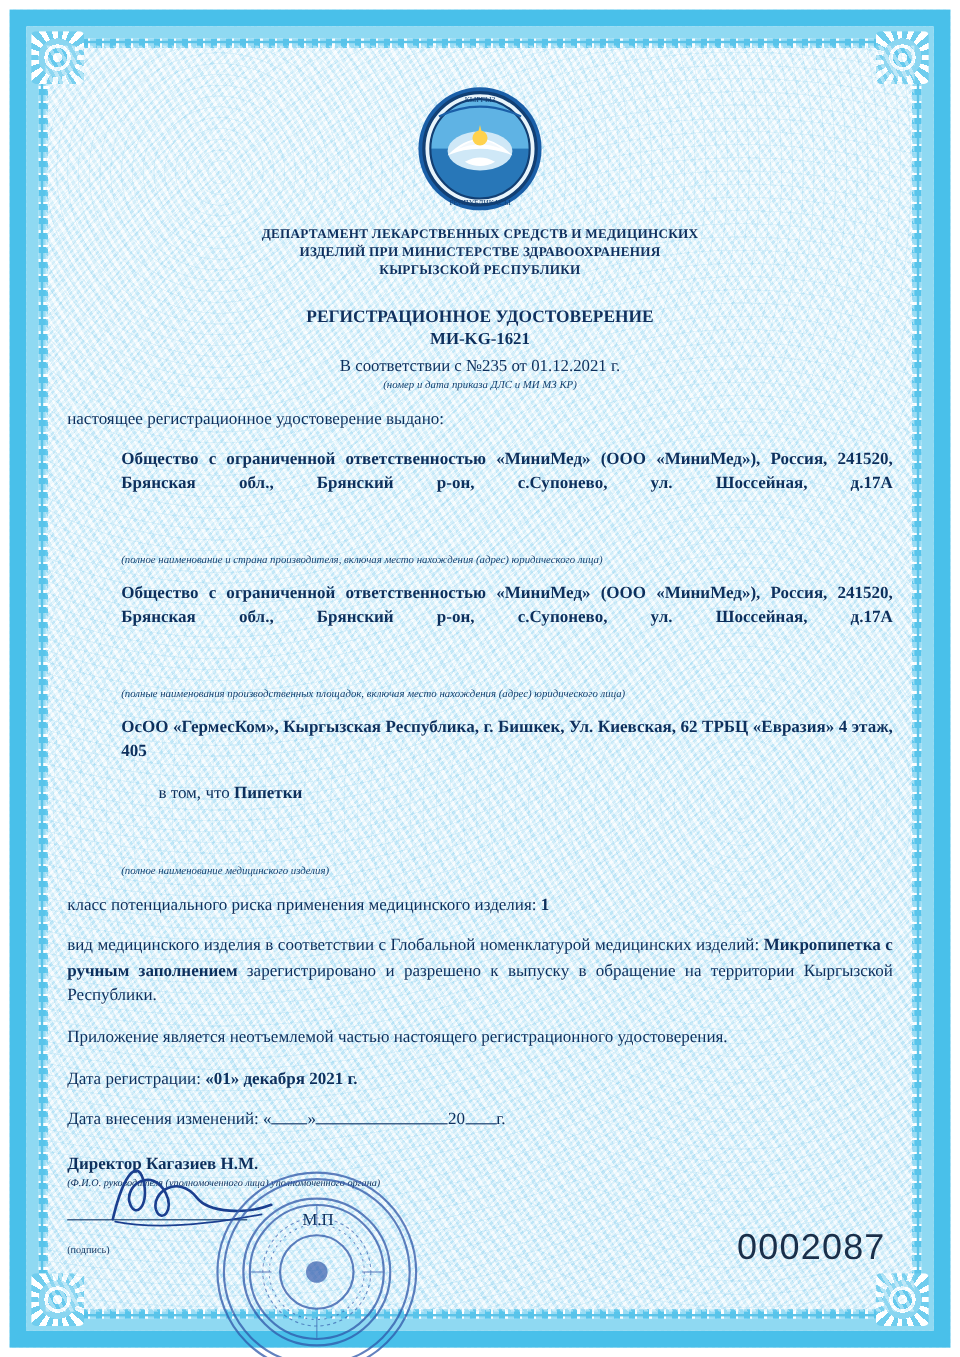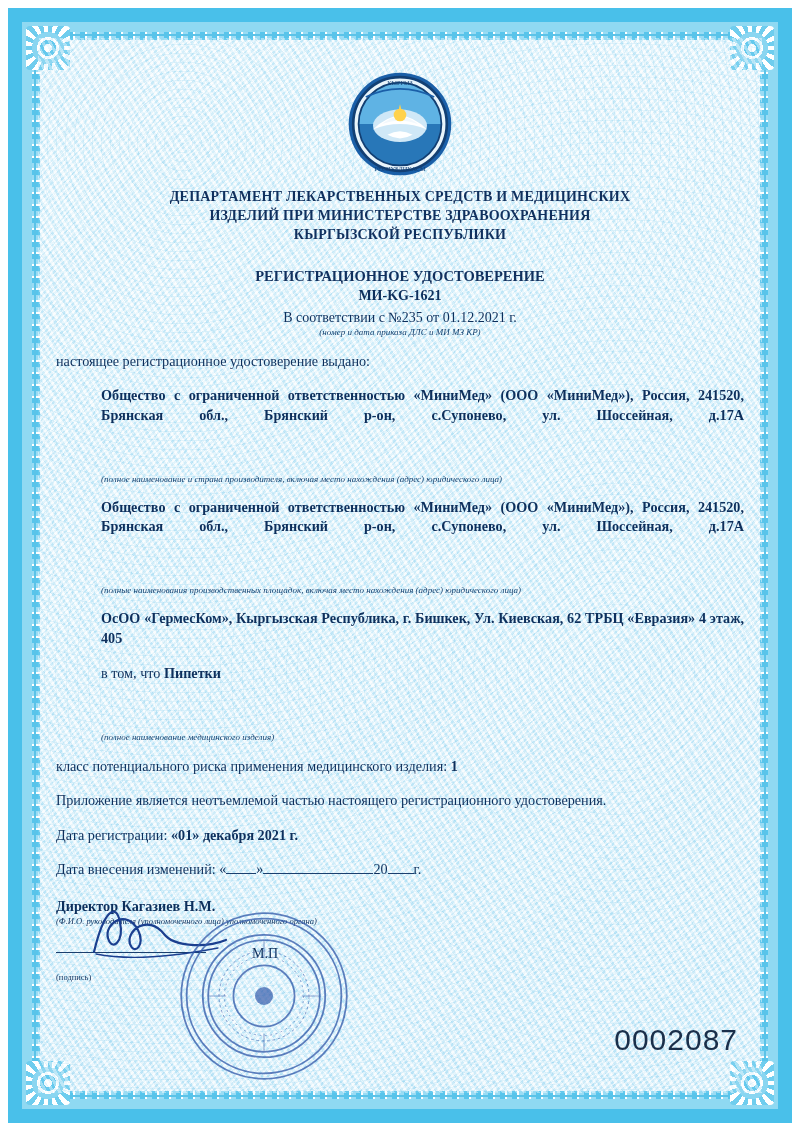--- a/index.html
+++ b/index.html
@@ -115,21 +115,21 @@
     margin-bottom: 10px;
   }
   .emblem {
     width: 108px;
     height: 108px;
   }
 
   .org-title {
     text-align: center;
     font-weight: bold;
-    font-size: 14px;
+    font-size: 11px;
     line-height: 1.35;
     letter-spacing: 0.2px;
     color: #10305e;
     margin: 6px 0 0 0;
   }
 
   .doc-title {
     text-align: center;
     font-weight: bold;
     font-size: 14.5px;
@@ -159,21 +159,21 @@
     text-align: left;
     margin-top: 48px;
   }
 
   .body-text {
     font-size: 14.2px;
     line-height: 1.45;
     text-align: justify;
     margin-top: 14px;
   }
-  .body-text.nomargin { margin-top: 4px; }
+  .body-text.nomargin { margin-top: 4px; margin-left: 31px; }
   b, .bold { font-weight: bold; }
 
   .block { margin-top: 14px; padding-left: 45px; }
   .block .line {
     font-size: 14.2px;
     line-height: 1.4;
     text-align: justify;
     font-weight: bold;
   }
 
@@ -327,20 +327,25 @@
         <b>Пипетки</b>
       </div>
       <div class="caption left">(полное наименование медицинского изделия)</div>
     </div>
 
     <div class="body-text">
       <span>класс потенциального риска применения медицинского изделия:</span>
       <b>1</b>
     </div>
 
+    <div class="body-text">
+      <span>вид медицинского изделия в соответствии с Глобальной номенклатурой медицинских изделий:</span>
+      <b>Микропипетка с ручным заполнением</b>
+      <span>зарегистрировано и разрешено к выпуску в обращение на территории Кыргызской Республики.</span>
+    </div>
 
     <div class="body-text">Приложение является неотъемлемой частью настоящего регистрационного удостоверения.</div>
 
 
     <div class="body-text">
       <span>Дата регистрации:</span>
       <b>«01» декабря 2021 г.</b>
     </div>
 
     <div class="body-text">

